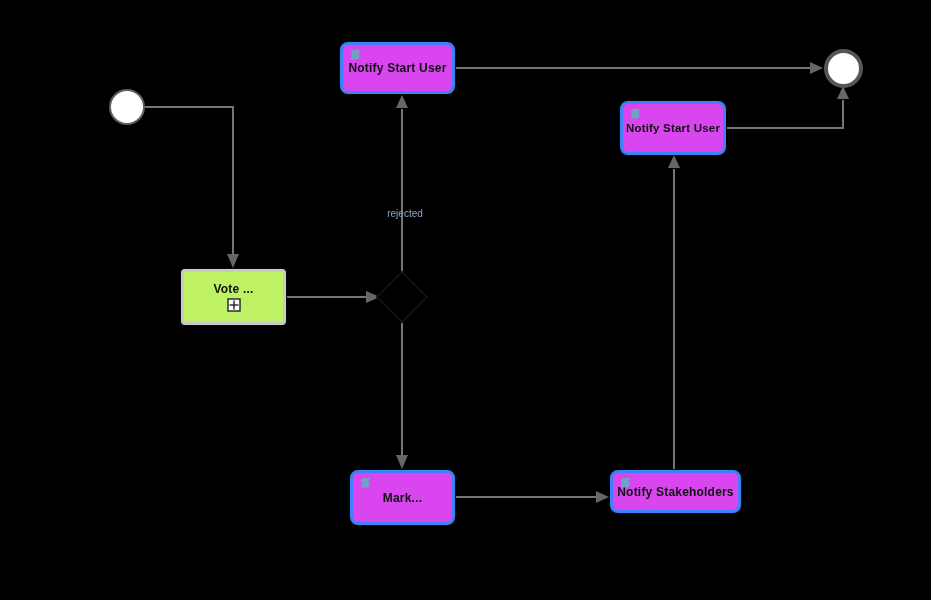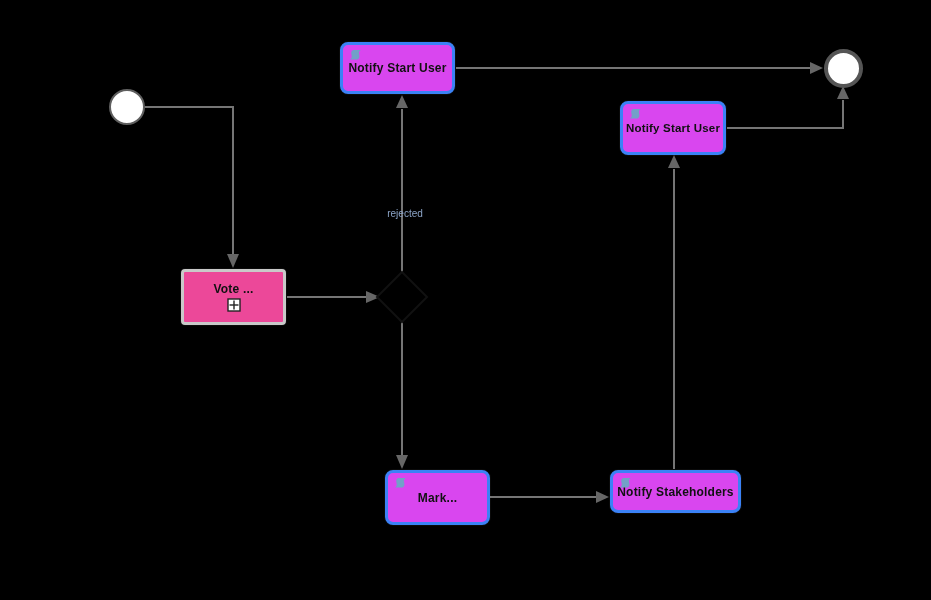--- a/index.html
+++ b/index.html
@@ -12,21 +12,21 @@
   .arrow{fill:#666666;stroke:none;}
   .task{
     position:absolute;box-sizing:border-box;
     background:#d946ef;border:3px solid #3b82f6;border-radius:8px;
     display:flex;align-items:center;justify-content:center;
     color:#111111;font-weight:bold;font-size:12px;letter-spacing:.2px;
     box-shadow:0 0 0 1px rgba(255,255,255,0.04);
   }
   .task .script-icon{position:absolute;top:3px;left:5px;width:15px;height:15px;}
   .subprocess{
-    border:3px solid #c9c9c9;border-radius:4px;background:#ec4899;
+    border:3px solid #c9c9c9;border-radius:4px;background:#bef264;
     flex-direction:column;gap:2px;
   }
   .expand-marker{width:14px;height:14px;display:block;}
   .event{position:absolute;box-sizing:border-box;border-radius:50%;background:#ffffff;}
   .event.start{left:109px;top:89px;width:36px;height:36px;border:2px solid #5f5f5f;}
   .event.end{left:824px;top:49px;width:39px;height:39px;border:4px solid #555555;}
   .edge-label{
     position:absolute;left:385px;top:208px;width:40px;text-align:center;
     color:#8ba3c6;font-size:10px;font-weight:normal;line-height:11px;
   }
@@ -92,21 +92,21 @@
     <span class="task-label">Vote ...</span>
     <span class="expand-marker">
       <svg viewBox="0 0 14 14" width="14" height="14">
         <rect x="1" y="1" width="12" height="12" fill="#ffffff" stroke="#222222" stroke-width="1.4"></rect>
         <line x1="7" y1="2.5" x2="7" y2="11.5" stroke="#222222" stroke-width="1.4"></line>
         <line x1="2.5" y1="7" x2="11.5" y2="7" stroke="#222222" stroke-width="1.4"></line>
       </svg>
     </span>
   </div>
 
-  <div class="task" style="left:350px;top:470px;width:105px;height:55px;margin-left:35px;">
+  <div class="task" style="left:350px;top:470px;width:105px;height:55px;">
     <span class="script-icon">
       <svg viewBox="0 0 16 16" width="15" height="15">
         <path d="M5.2 2.2 h8.3 c-4.8 3.5 1.7 6.3 -3.1 10.1 H2.2 c4.8 -3.8 -1.7 -6.6 3 -10.1 z" fill="#72a0c8"></path>
       </svg>
     </span>
     <span class="task-label">Mark...</span>
   </div>
 
   <div class="task" style="left:610px;top:470px;width:131px;height:43px;">
     <span class="script-icon">

